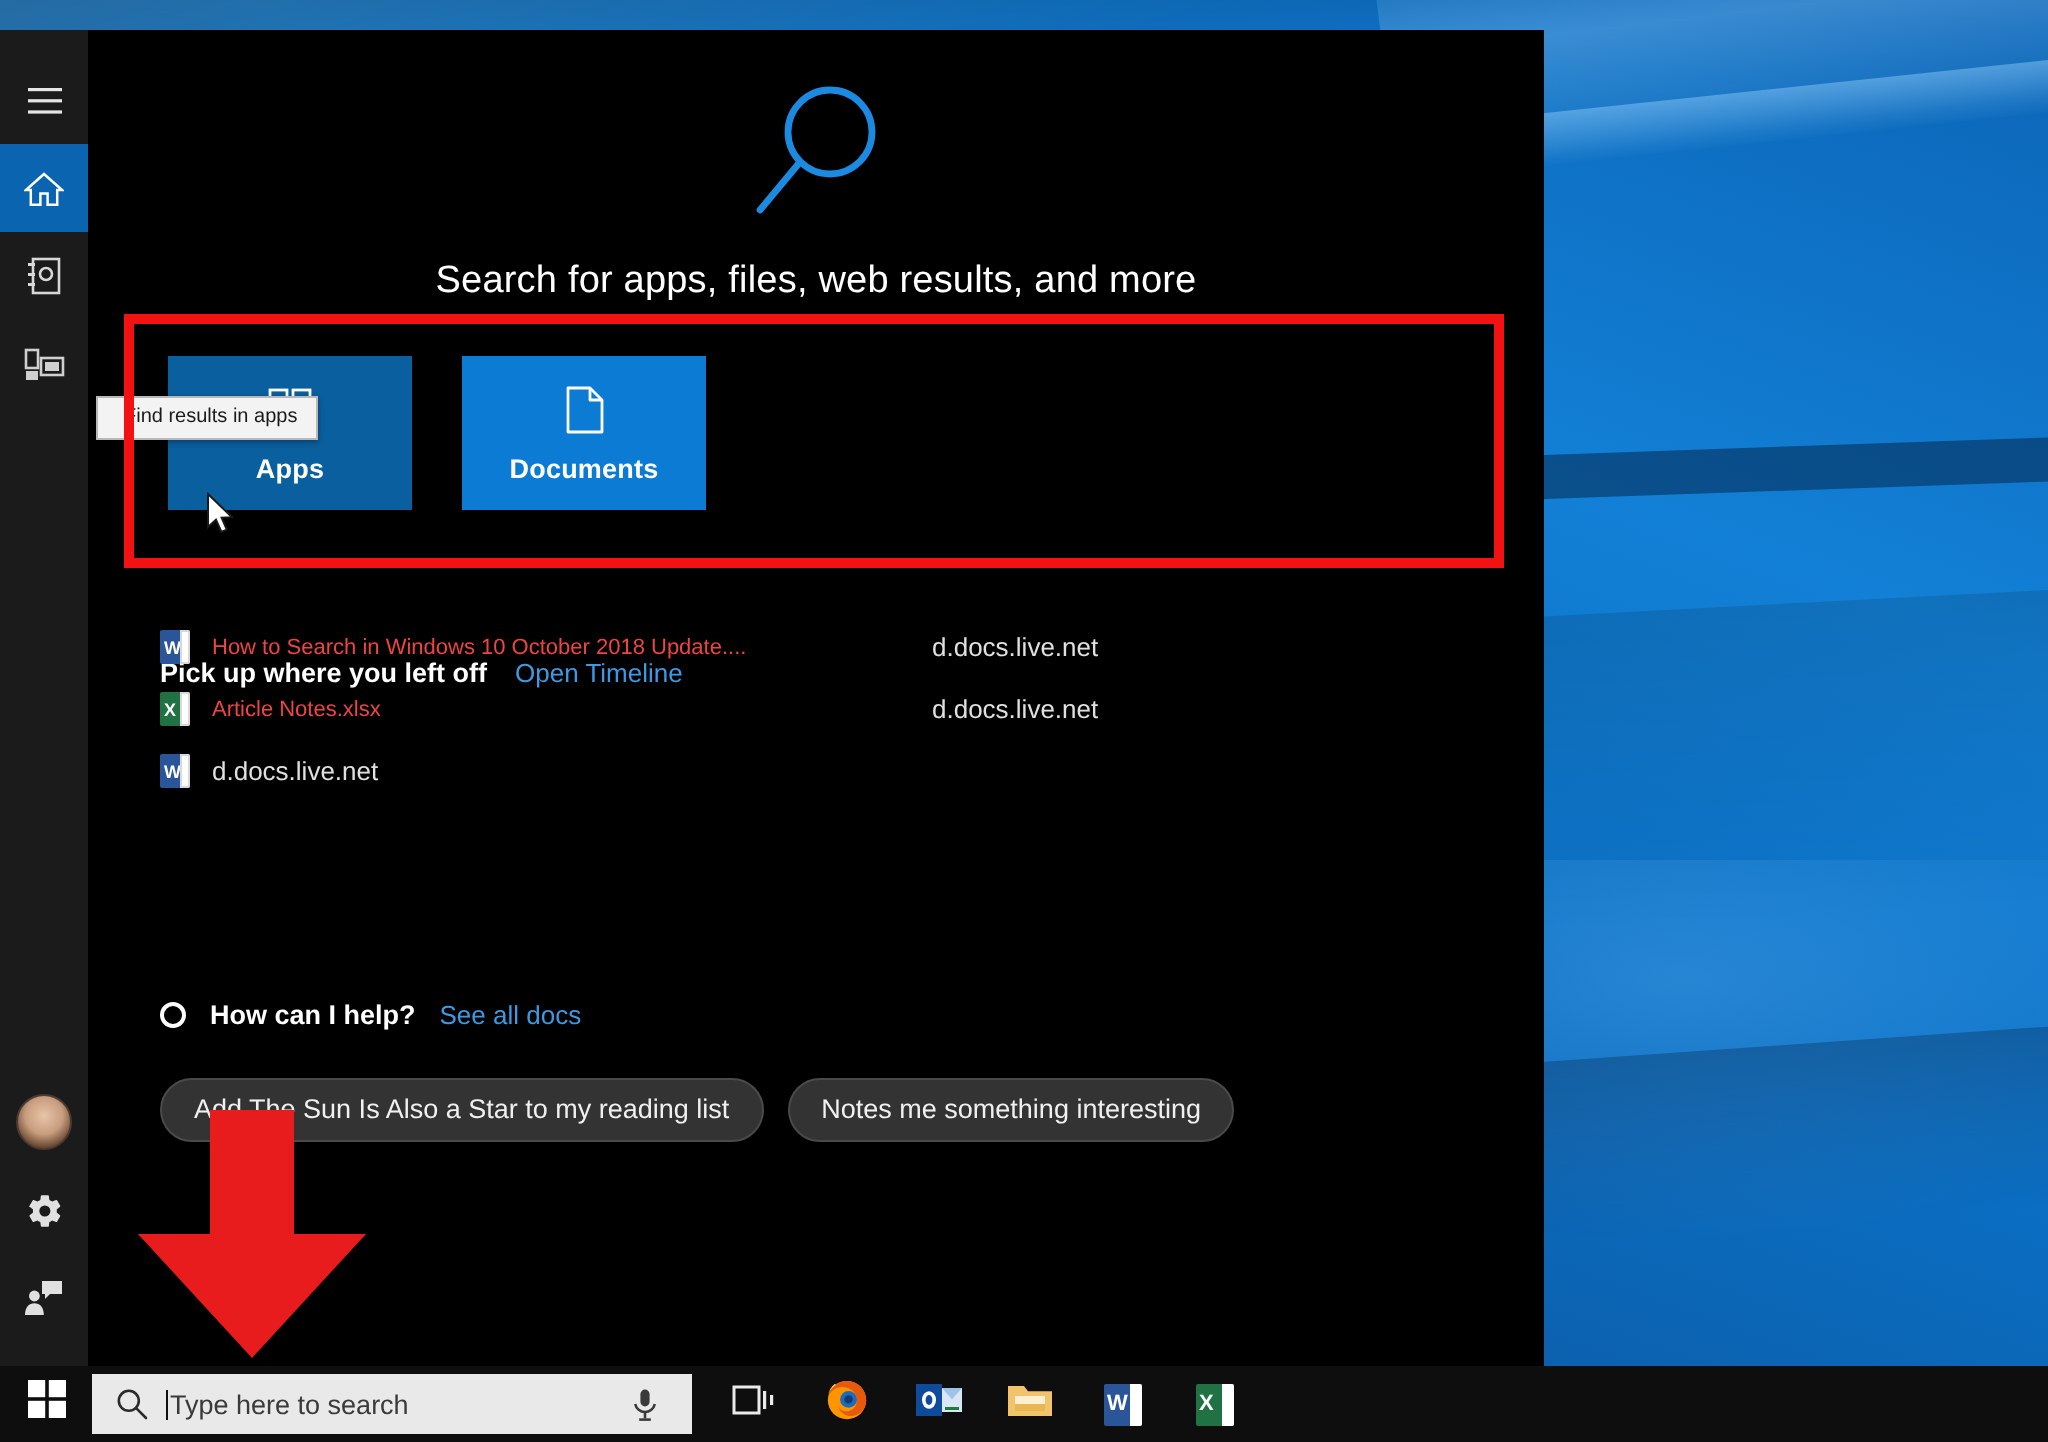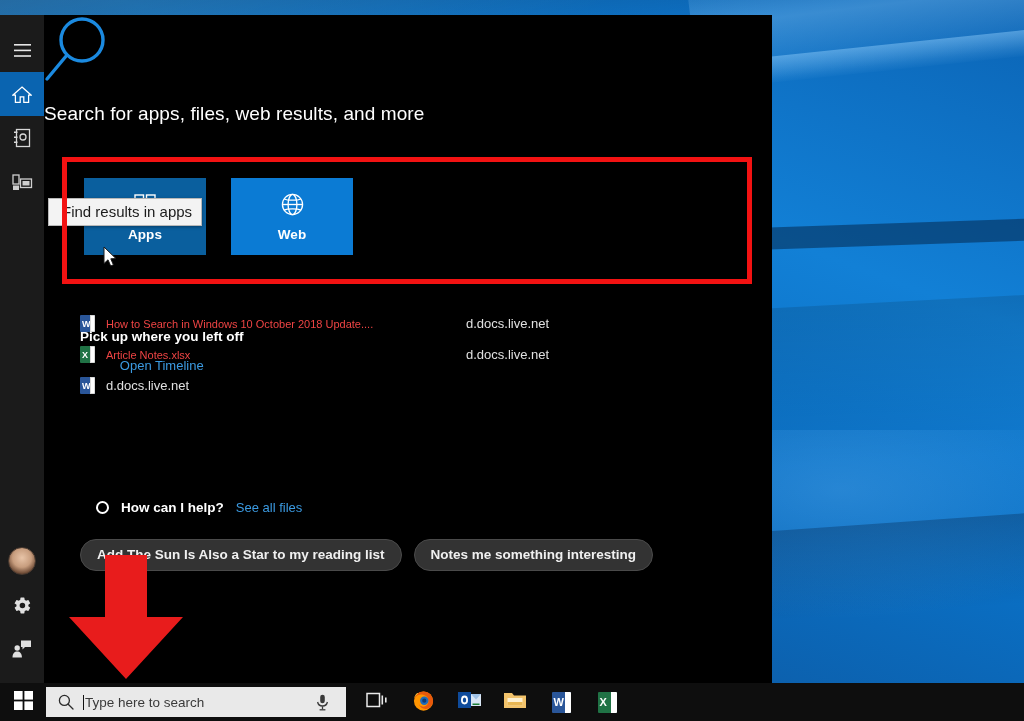--- a/index.html
+++ b/index.html
@@ -74,21 +74,21 @@
   .rail-btn svg { display: block; }
   .avatar {
     width: 28px; height: 28px; border-radius: 50%;
     background: radial-gradient(circle at 50% 38%, #e8c4a8 0%, #c79d7e 45%, #6d4a35 75%, #2e2118 100%);
     border: 1px solid #4a3a30;
   }
 
   
   .content { position: absolute; left: 44px; top: 0; width: 728px; height: 668px; }
 
-  .hero { }
+  .hero { text-align: center; padding-top: 26px; }
   .hero-title {
     color: #fff; font-size: 19px; font-weight: 400;
     margin-top: 14px; letter-spacing: .1px;
   }
 
   
   .tiles {
     display: flex; gap: 25px;
     position: absolute; left: 40px; top: 163px;
   }
@@ -101,21 +101,21 @@
     cursor: pointer;
     position: relative;
   }
   .tile.hovered { background: #0a5f9e; }
   .tile-icon { height: 26px; display: flex; align-items: center; justify-content: center; }
   .tile-label { font-size: 13.5px; font-weight: 700; margin-top: 9px; letter-spacing: .1px; }
 
   
   .section-head {
     position: absolute; left: 36px;
-    display: flex; align-items: center; gap: 14px; flex-direction: column;
+    display: flex; align-items: flex-start; gap: 14px;
   }
   .section-title { color: #fff; font-size: 13.5px; font-weight: 700; }
   .section-link { color: #3b9ae1; font-size: 13px; cursor: pointer; }
 
   .recent-list { position: absolute; left: 36px; top: 293px; width: 600px; }
   .recent-row {
     display: flex; align-items: center;
     height: 31px; cursor: pointer;
   }
   .recent-icon { width: 16px; height: 17px; margin-right: 10px; flex: none; position: relative; }
@@ -131,44 +131,43 @@
   }
   .doc-w { background: #2a5699; }
   .doc-x { background: #207245; }
   .doc-w::after, .doc-x::after {
     content: ""; position: absolute; right: 0; top: 0;
     width: 5px; height: 17px; background: #fff;
     box-shadow: inset 0 0 0 1px rgba(0,0,0,.15);
   }
 
   
-  .cortana-head { position: absolute; left: 52px; top: 485px; display: flex; align-items: center; gap: 12px; }
+  .cortana-head { position: absolute; left: 36px; top: 485px; display: flex; align-items: center; gap: 12px; }
   .cortana-ring {
     width: 13px; height: 13px; border-radius: 50%;
     border: 2px solid #fff;
   }
   .chips { position: absolute; left: 36px; top: 524px; display: flex; gap: 12px; }
   .chip {
     background: #333333;
     color: #f0f0f0;
     border: 1px solid #4a4a4a;
     border-radius: 16px;
     padding: 7px 16px 8px;
     font-size: 13.5px;
     white-space: nowrap;
     cursor: pointer;
-    font-weight: bold;
   }
 
   
   .tooltip {
     position: absolute; left: 48px; top: 198px;
     background: #f3f3f3; color: #1a1a1a;
     border: 1px solid #b8b8b8;
-    font-size: 15px;
+    font-size: 10px;
     padding: 4px 9px 5px 0;
     text-indent: 13px;
     white-space: nowrap;
     z-index: 40;
     box-shadow: 0 1px 3px rgba(0,0,0,.35);
   }
 
   
   .cursor { position: absolute; left: 103px; top: 246px; z-index: 45; }
 
@@ -327,34 +326,31 @@
               <rect x="1" y="1" width="8.5" height="8.5" fill="none" stroke="#fff" stroke-width="1.4"></rect>
               <rect x="12.5" y="1" width="8.5" height="8.5" fill="none" stroke="#fff" stroke-width="1.4"></rect>
               <rect x="1" y="12.5" width="8.5" height="8.5" fill="none" stroke="#fff" stroke-width="1.4"></rect>
               <rect x="12.5" y="12.5" width="8.5" height="8.5" fill="none" stroke="#fff" stroke-width="1.4"></rect>
             </svg>
           </span>
           <span class="tile-label">Apps</span>
         </div>
 
 
-
-
         <div class="tile">
           <span class="tile-icon">
-            <svg width="23" height="23" viewBox="0 0 24 24">
-              <circle cx="12" cy="12" r="10.5" fill="none" stroke="#fff" stroke-width="1.4"></circle>
-              <ellipse cx="12" cy="12" rx="4.6" ry="10.5" fill="none" stroke="#fff" stroke-width="1.4"></ellipse>
-              <line x1="1.5" y1="12" x2="22.5" y2="12" stroke="#fff" stroke-width="1.4"></line>
-              <path d="M3.6 6.2 C6.5 8 17.5 8 20.4 6.2" fill="none" stroke="#fff" stroke-width="1.3"></path>
-              <path d="M3.6 17.8 C6.5 16 17.5 16 20.4 17.8" fill="none" stroke="#fff" stroke-width="1.3"></path>
-            </svg>
-          </span>
-          <span class="tile-label">Web</span>
-        </div>
+            <svg width="19" height="24" viewBox="0 0 19 24">
+              <path d="M1 1 L12 1 L18 7 L18 23 L1 23 Z" fill="none" stroke="#fff" stroke-width="1.4" stroke-linejoin="round"></path>
+              <path d="M12 1 L12 7 L18 7" fill="none" stroke="#fff" stroke-width="1.4" stroke-linejoin="round"></path>
+            </svg>
+          </span>
+          <span class="tile-label">Documents</span>
+        </div>
+
+
       </div>
 
       <div class="section-head" style="top:314px;">
         <span class="section-title">Pick up where you left off</span>
         <span class="section-link">Open Timeline</span>
       </div>
 
       <div class="recent-list">
 
         <div class="recent-row">
@@ -377,21 +373,21 @@
           <span class="recent-icon">
             <span class="doc-w">W</span>
           </span>
           <span class="recent-src">d.docs.live.net</span>
         </div>
       </div>
 
       <div class="cortana-head">
         <span class="cortana-ring"></span>
         <span class="section-title">How can I help?</span>
-        <span class="section-link">See all files</span>
+        <span class="section-link">See all docs</span>
       </div>
 
       <div class="chips">
         <div class="chip">Add The Sun Is Also a Star to my reading list</div>
         <div class="chip">Notes me something interesting</div>
       </div>
 
     </div>
   </div>
 

